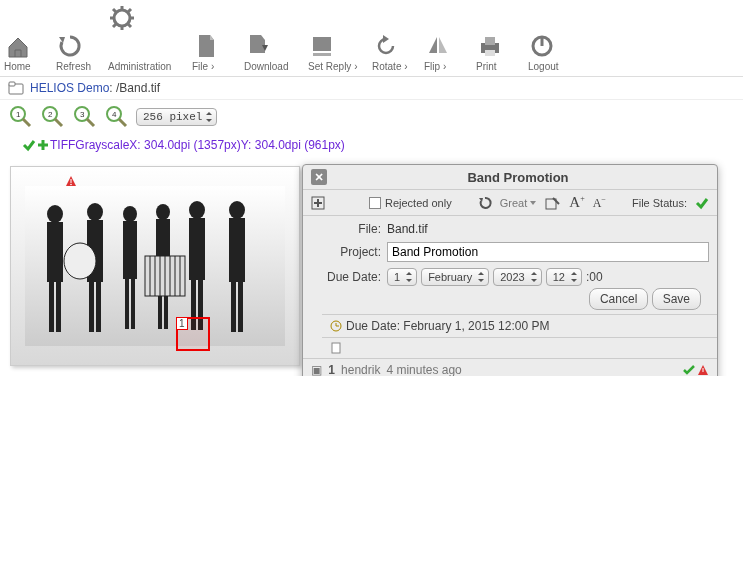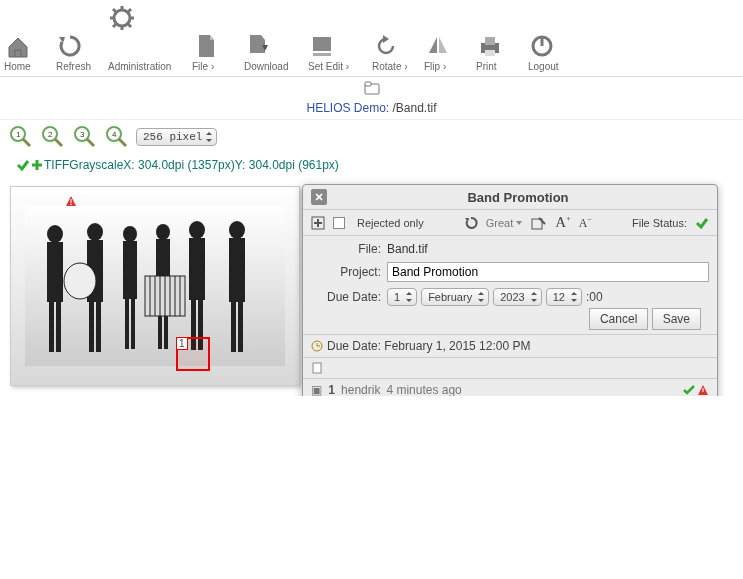--- a/index.html
+++ b/index.html
@@ -3,51 +3,51 @@
 <meta charset="utf-8">
 <style>
   * { box-sizing: border-box; margin: 0; padding: 0; }
   body { font-family: "Lucida Grande", Helvetica, Arial, sans-serif; font-size: 11px; color: #444; background: #fff; width: 743px; }
   .toolbar { display: flex; align-items: flex-end; border-bottom: 1px solid #ddd; padding: 2px 4px; gap: 4px; }
   .tb-item { display: flex; flex-direction: column; align-items: flex-start; width: 60px; padding: 2px 0; }
   .tb-item.narrow { width: 48px;}
   .tb-item.wider { width: 80px; gap: 28px;}
   .tb-icon { height: 28px; width: 28px; display:flex; align-items:center; justify-content:center;}
   .tb-label { font-size: 10px; color: #666; margin-top:1px; white-space:nowrap;}
-  .path-bar { padding: 4px 8px; border-bottom:1px solid #eee; font-size:12px; display:flex; align-items:center; gap:6px;flex-direction:column;}
+  .path-bar { padding: 4px 8px; border-bottom:1px solid #eee; font-size:12px; display:flex; align-items:center; gap:6px;}
   .path-bar a { color:#3050b0; text-decoration:none;}
   .zoom-bar { display:flex; align-items:center; gap:6px; padding:4px 8px; }
   .zoom-btn { position:relative; width:26px; height:26px;}
   .zoom-select { background: linear-gradient(#fdfdfd,#e4e4e4); border:1px solid #aaa; border-radius:4px; padding:2px 14px 2px 6px; font-size:11px; position:relative;font-family:Liberation Mono, monospace;}
   .zoom-select:after { content:""; position:absolute; right:4px; top:3px; width:0;height:0;border-left:3px solid transparent;border-right:3px solid transparent;border-bottom:3px solid #555;}
   .zoom-select:before { content:""; position:absolute; right:4px; bottom:3px; width:0;height:0;border-left:3px solid transparent;border-right:3px solid transparent;border-top:3px solid #555;}
-  .info-bar { display:flex; align-items:center; padding:4px 16px; font-size:12px; color:#0f766e;}
+  .info-bar { display:flex; align-items:center; padding:4px 22px; font-size:12px; color:#6d28d9;}
   .content { position:relative; padding:10px; display:flex; align-items:flex-start;}
   .thumb { width:290px; height:200px; border:1px solid #ccc; box-shadow:2px 2px 4px rgba(0,0,0,.2); background:linear-gradient(#fff,#d8d8d8); position:relative; display:flex;align-items:center;justify-content:center;}
   .thumb svg { width: 260px; height:160px;}
   .marker { position:absolute; left:165px; top:150px; width:34px; height:34px; border:2px solid #e00; background:rgba(255,0,0,.05);}
   .marker-num { position:absolute; top:-2px; left:-2px; background:#fff; border:1px solid #e00; font-size:10px; padding:0 2px;}
   .marker-icons { position:absolute; right:-26px; top:8px; display:flex; gap:1px;}
   .panel { position:absolute; left:302px; top:8px; width:416px; background:#ececec; border:1px solid #999; border-radius:4px; box-shadow:0 2px 8px rgba(0,0,0,.3);}
   .p-head { display:flex; align-items:center; padding:4px 8px; border-bottom:1px solid #ccc;}
   .p-title { flex:1; text-align:center; font-weight:bold; font-size:13px;}
   .close-btn { width:16px;height:16px;background:#888;border-radius:2px;display:flex;align-items:center;justify-content:center;color:#fff;font-size:11px;font-weight:bold;}
   .p-toolbar { display:flex; align-items:center; padding:4px 8px; border-bottom:1px solid #ccc; gap:8px;}
   .checkbox { width:12px;height:12px;border:1px solid #888;background:#fff;display:inline-block;}
   .p-form { padding:6px 8px 8px 8px; font-size:12px;}
   .p-row { display:flex; align-items:center; margin-bottom:6px;}
   .p-row label { width:70px; text-align:right; margin-right:6px;}
   .p-row .value { color:#333;}
   .p-row input[type=text]{ flex:1; border:1px solid #aaa; padding:2px 4px; font-size:12px; background:#fff;}
   .sel { background:linear-gradient(#fdfdfd,#e4e4e4); border:1px solid #aaa; border-radius:4px; padding:2px 16px 2px 6px; font-size:11px; position:relative; margin-right:4px;}
   .sel:after{content:"";position:absolute;right:4px;top:3px;border-left:3px solid transparent;border-right:3px solid transparent;border-bottom:3px solid #555;}
   .sel:before{content:"";position:absolute;right:4px;bottom:3px;border-left:3px solid transparent;border-right:3px solid transparent;border-top:3px solid #555;}
-  .btn { background:linear-gradient(#fdfdfd,#e4e4e4); border:1px solid #aaa; border-radius:0; padding:3px 10px; font-size:12px;}
+  .btn { background:linear-gradient(#fdfdfd,#e4e4e4); border:1px solid #aaa; border-radius:8px; padding:3px 10px; font-size:12px;}
   .p-actions { text-align:right; padding-right:8px;}
-  .meta-row { border-top:1px solid #ccc; padding:4px 8px; font-size:12px; display:flex; align-items:center; gap:4px; background:#ececec;}
+  .meta-row { border-top:1px solid #ccc; padding:4px 8px; font-size:12px; display:flex; align-items:center; gap:4px; background:#ececec;margin-left:19px;}
   .comment-block { border-top:1px solid #ccc; padding:4px 8px; background:#ececec; font-size:12px;}
   .comment-head { display:flex; align-items:center; gap:6px; color:#777;}
   .comment-head .num { font-weight:bold; color:#555;}
   .comment-head .user { color:#777; }
   .comment-title { font-weight:bold; margin:4px 0 2px 18px;}
   .comment-body { margin-left:18px; color:#444;}
   .status-icons { margin-left:auto; display:flex; gap:2px;}
   .reply { text-align:right; padding:2px 0;}
   .small-btn { display:inline-block; background:linear-gradient(#fdfdfd,#e4e4e4); border:1px solid #bbb; border-radius:3px; padding:1px 6px; font-size:10px; color:#888;}
   .sub-comment { border-top:1px solid #ccc; padding:6px 8px 6px 24px; background:#ececec; font-size:12px;}
@@ -115,21 +115,21 @@
       </span>
     <span class="tb-label">Download</span>
   </div>
   <div class="tb-item">
     <span class="tb-icon">
         <svg width="26" height="26">
           <rect x="4" y="4" width="18" height="14" fill="#888"></rect>
           <rect x="4" y="20" width="18" height="3" fill="#aaa"></rect>
         </svg>
       </span>
-    <span class="tb-label">Set Edit ›</span>
+    <span class="tb-label">Set Reply ›</span>
   </div>
   <div class="tb-item narrow">
     <span class="tb-icon">
         <svg width="26" height="26">
           <path d="M20 13 A7 7 0 1 1 13 6" fill="none" stroke="#777" stroke-width="2.5"></path>
           <path d="M10 2 L16 6 L10 10 Z" fill="#777"></path>
         </svg>
       </span>
     <span class="tb-label">Rotate ›</span>
   </div>
@@ -299,21 +299,21 @@
       <span class="p-title">Band Promotion</span>
     </div>
     <div class="p-toolbar">
       <span>
           <svg width="14" height="14">
             <rect x="1" y="1" width="12" height="12" fill="none" stroke="#555"></rect>
             <line x1="7" y1="3" x2="7" y2="11" stroke="#555" stroke-width="2"></line>
             <line x1="3" y1="7" x2="11" y2="7" stroke="#555" stroke-width="2"></line>
           </svg>
         </span>
-      <span style="display:flex;align-items:center;gap:12px;">
+      <span style="display:flex;align-items:center;gap:4px;margin-left:36px;">
         <span class="checkbox"></span>
         <span>Rejected only</span>
       </span>
       <span style="flex:1"></span>
       <span>
           <svg width="14" height="14">
             <path d="M7 2 A5 5 0 1 1 3 5" fill="none" stroke="#555" stroke-width="2"></path>
             <path d="M1 2 L5 2 L4 6 Z" fill="#555"></path>
           </svg>
         </span>

